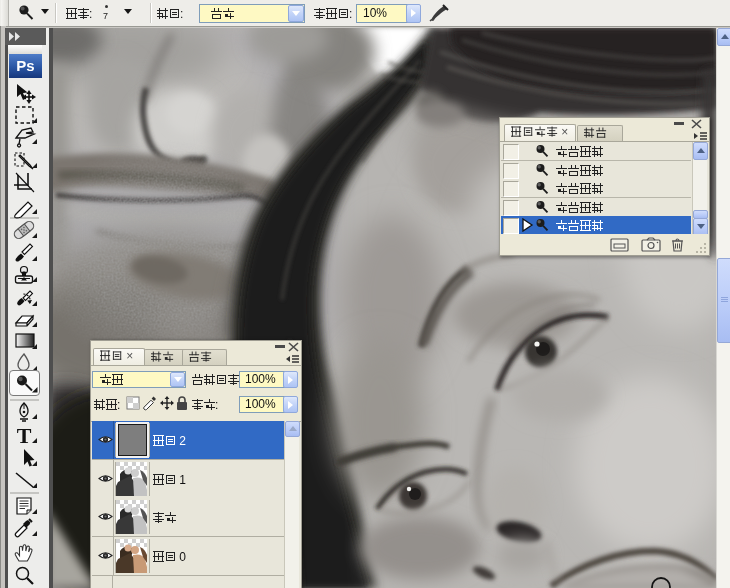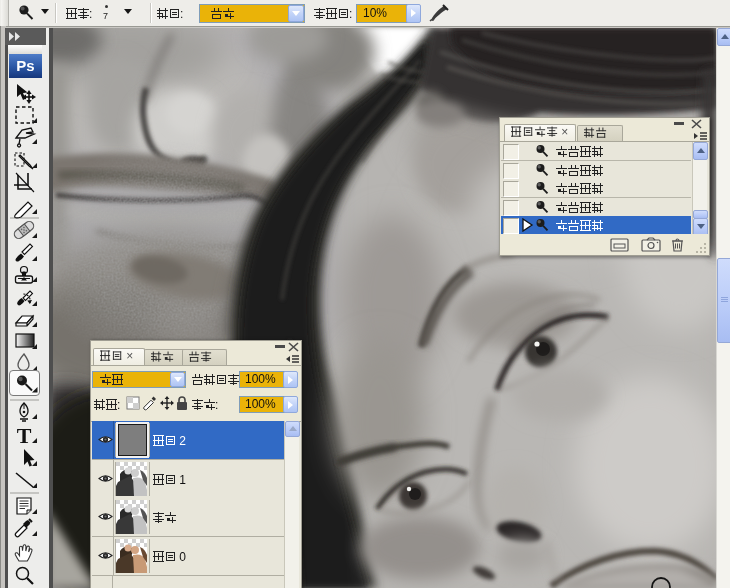--- a/index.html
+++ b/index.html
@@ -47,21 +47,21 @@
  linear-gradient(#222,#222) 2px 6px/3px 3px,
  linear-gradient(#222,#222) 7px 5px/1px 6px,
  linear-gradient(#222,#222) 4px 8px/7px 1px;background-repeat:no-repeat}
 .sm{transform:scale(.92);transform-origin:0 60%}
 .wh .g1,.wh .g2,.wh .g3,.wh .g4,.wh .g5,.wh .g6{filter:invert(1) brightness(2)}
 
 #optbar{left:0;top:0;width:730px;height:26px;background:#eeede9;border-bottom:1px solid #9a9a94}
 .vsep{position:absolute;top:3px;height:20px;width:1px;background:#c8c7c2;border-right:1px solid #fff}
 .lbl{position:absolute;top:7px;font-size:12px;color:#1c1c1c;white-space:nowrap}
 .ddtri{position:absolute;width:0;height:0;border-left:4px solid transparent;border-right:4px solid transparent;border-top:5px solid #161616}
-.field{position:absolute;background:#eab308;border:1px solid #7f9db9;font-size:12px;color:#111}
+.field{position:absolute;background:#fef9c3;border:1px solid #7f9db9;font-size:12px;color:#111}
 .bluebtn{position:absolute;background:linear-gradient(180deg,#dfe8fb 0%,#c3d4f8 50%,#aec4f4 100%);border:1px solid #8fa8dc;border-radius:2px}
 
 #toolwin{left:0;top:26px;width:46px;height:562px}
 #toolbg{left:0;top:0;width:5px;height:562px;background:#c6c4c0;border-left:1px solid #8a8a86}
 #tpal{left:5px;top:2px;width:41px;height:560px;background:#ededeb;border-left:3px solid #4e4e4e;border-right:4px solid #4e4e4e}
 #thead{left:5px;top:2px;width:41px;height:17px;background:#5a5a5a}
 #tgrip{left:8px;top:19px;width:34px;height:9px;background:linear-gradient(180deg,#ffffff,#dddcd8)}
 #pslogo{left:9px;top:28px;width:33px;height:24px;background:linear-gradient(180deg,#4e7cc8 0%,#2a56a4 55%,#16377c 100%);color:#fff;font-weight:bold;font-size:15px;text-align:center;line-height:24px}
 
 #photo{left:46px;top:28px;width:670px;height:560px}

